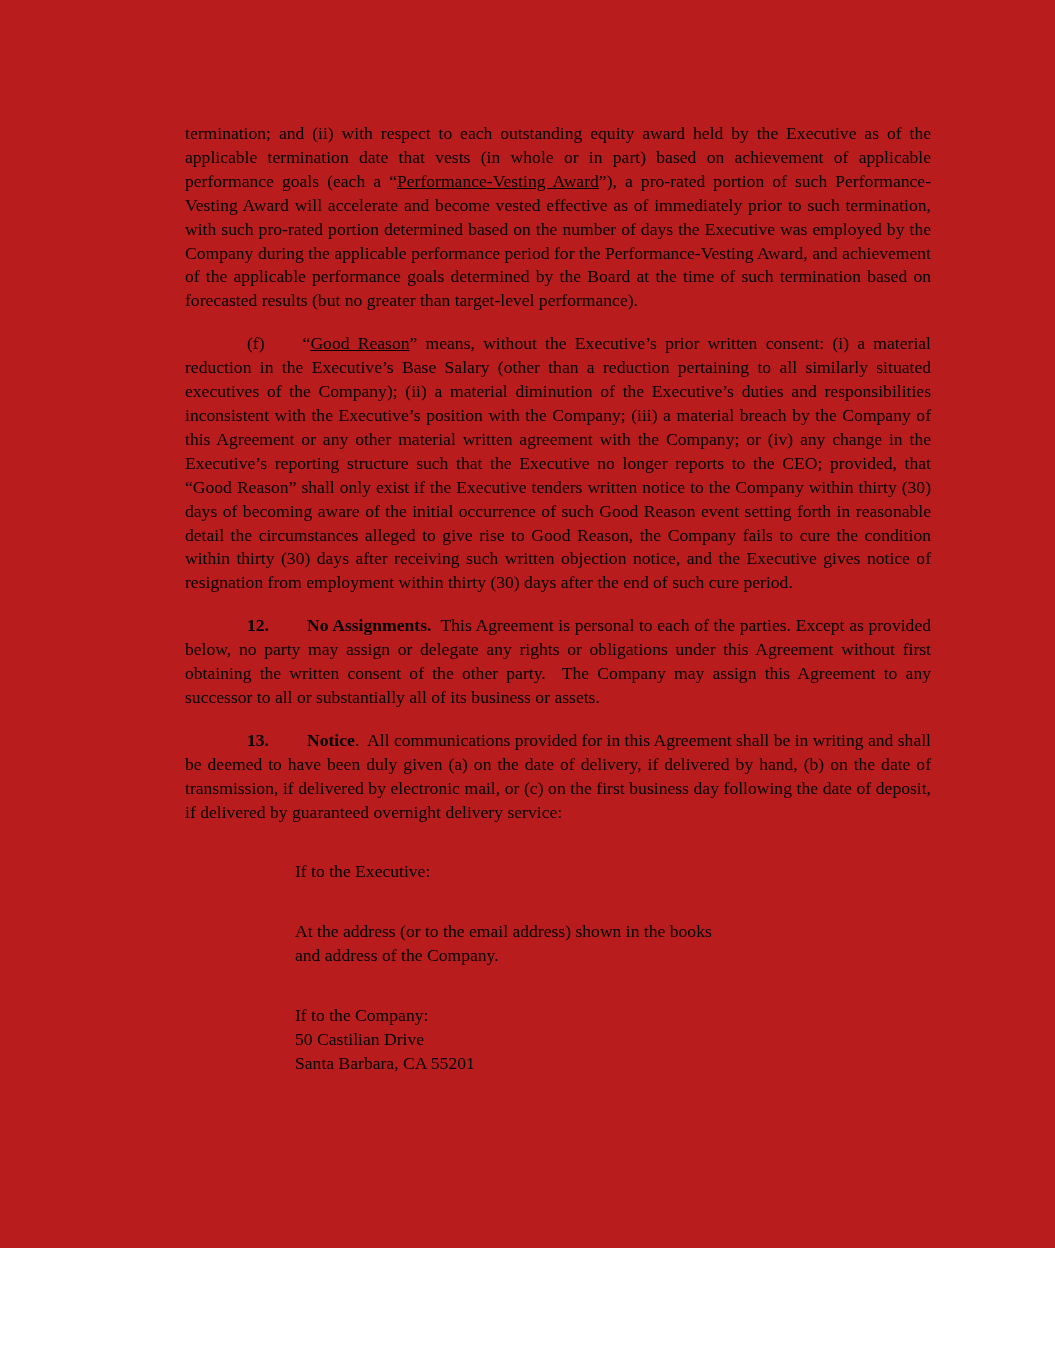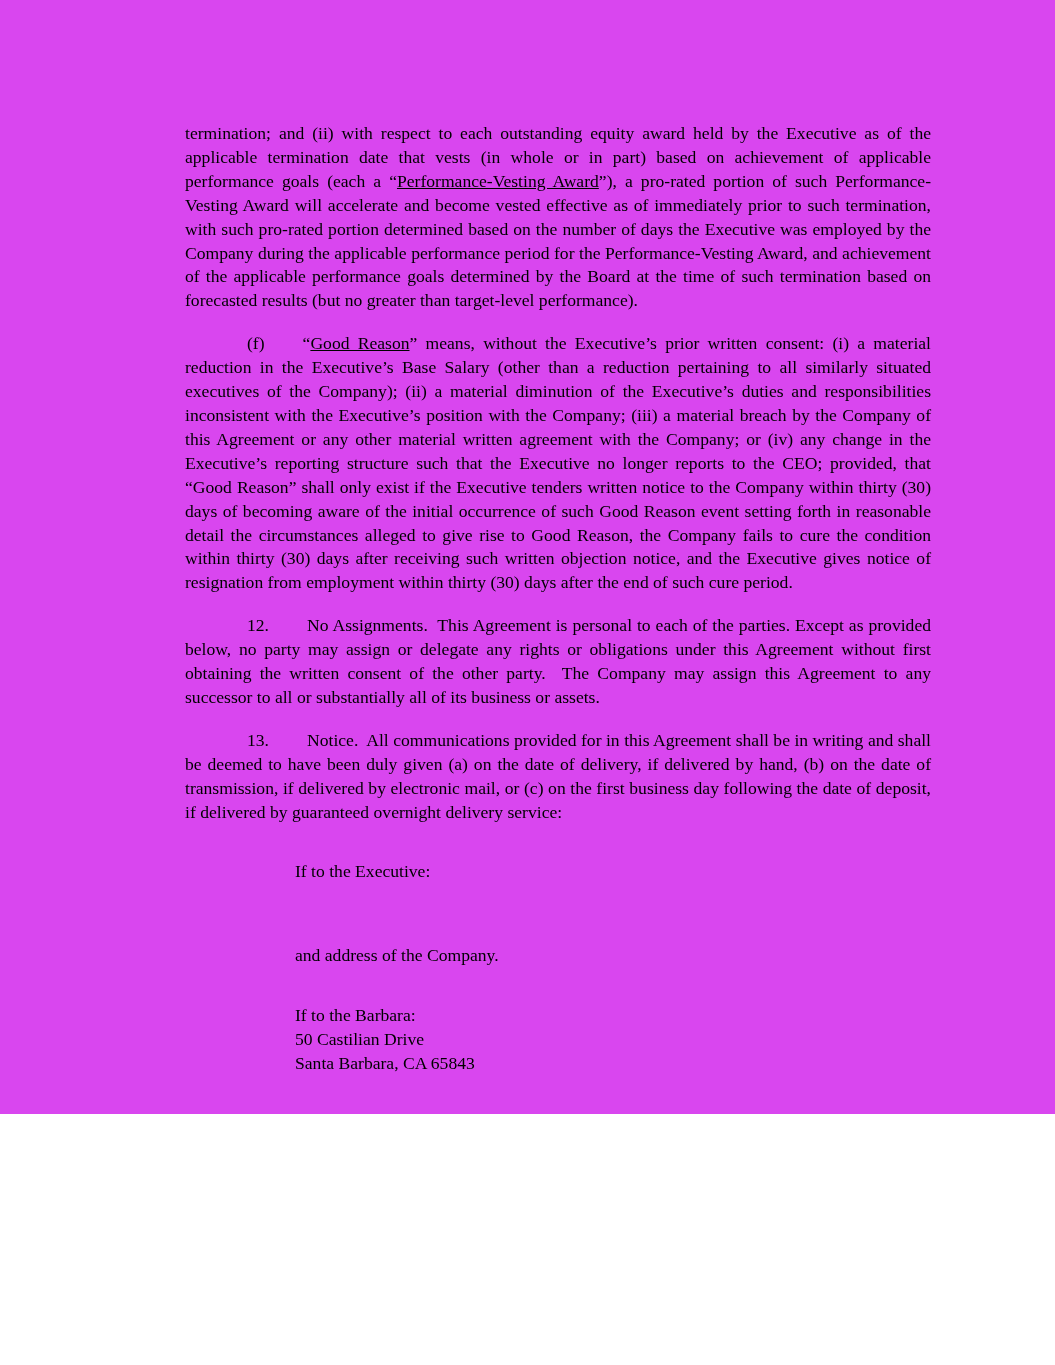--- a/index.html
+++ b/index.html
@@ -3,23 +3,23 @@
 <meta charset="utf-8">
 <style>
   html, body {
     margin: 0;
     padding: 0;
     background: #ffffff;
   }
   .page {
     position: relative;
     width: 1055px;
-    height: 1114px;
+    height: 1248px;
     margin: 0 auto;
-    background: #d946ef;
+    background: #b91c1c;
     color: #000000;
     font-family: "Liberation Serif", "DejaVu Serif", serif;
     overflow: hidden;
   }
   .content {
     position: absolute;
     left: 185px;
     top: 122px;
     width: 746px;
   }
@@ -34,21 +34,21 @@
   }
   .para.indent {
     text-indent: 62px;
   }
   .para.address {
     margin-left: 110px;
     margin-bottom: 24px;
     text-align: left;
     margin-top: 36px;
   }
-  .b { font-weight: normal; }
+  .b { font-weight: bold; }
   .u { text-decoration: underline; }
   .tab {
     display: inline-block;
     width: 38px;
   }
   .footer {
     position: absolute;
     left: 0;
     right: 0;
     top: 1274px;
@@ -60,17 +60,17 @@
 </head>
 <body>
 
 <div class="page">
   <div class="content">
       <p class="para body"><span>termination; and (ii) with respect to each outstanding equity award held by the Executive as of the applicable termination date that vests (in whole or in part) based on achievement of applicable performance goals (each a “</span><span class="u">Performance-Vesting Award</span><span>”), a pro-rated portion of such Performance-Vesting Award will accelerate and become vested effective as of immediately prior to such termination, with such pro-rated portion determined based on the number of days the Executive was employed by the Company during the applicable performance period for the Performance-Vesting Award, and achievement of the applicable performance goals determined by the Board at the time of such termination based on forecasted results (but no greater than target-level performance).</span></p>
       <p class="para indent"><span>(f)</span><span class="tab"></span><span>“</span><span class="u">Good Reason</span><span>” means, without the Executive’s prior written consent: (i) a material reduction in the Executive’s Base Salary (other than a reduction pertaining to all similarly situated executives of the Company); (ii) a material diminution of the Executive’s duties and responsibilities inconsistent with the Executive’s position with the Company; (iii) a material breach by the Company of this Agreement or any other material written agreement with the Company; or (iv) any change in the Executive’s reporting structure such that the Executive no longer reports to the CEO; provided, that “Good Reason” shall only exist if the Executive tenders written notice to the Company within thirty (30) days of becoming aware of the initial occurrence of such Good Reason event setting forth in reasonable detail the circumstances alleged to give rise to Good Reason, the Company fails to cure the condition within thirty (30) days after receiving such written objection notice, and the Executive gives notice of resignation from employment within thirty (30) days after the end of such cure period.</span></p>
       <p class="para indent"><span class="b">12.</span><span class="tab"></span><span class="b">No Assignments.</span><span>&nbsp; This Agreement is personal to each of the parties. Except as provided below, no party may assign or delegate any rights or obligations under this Agreement without first obtaining the written consent of the other party.&nbsp; The Company may assign this Agreement to any successor to all or substantially all of its business or assets.</span></p>
       <p class="para indent"><span class="b">13.</span><span class="tab"></span><span class="b">Notice</span><span>.&nbsp; All communications provided for in this Agreement shall be in writing and shall be deemed to have been duly given (a) on the date of delivery, if delivered by hand, (b) on the date of transmission, if delivered by electronic mail, or (c) on the first business day following the date of deposit, if delivered by guaranteed overnight delivery service:</span></p>
       <p class="para address"><span>If to the Executive:</span></p>
-      <p class="para address"><br><span>and address of the Company.</span></p>
-      <p class="para address"><span>If to the Barbara:</span><br><span>50 Castilian Drive</span><br><span>Santa Barbara, CA 65843</span></p>
+      <p class="para address"><span>At the address (or to the email address) shown in the books</span><br><span>and address of the Company.</span></p>
+      <p class="para address"><span>If to the Company:</span><br><span>50 Castilian Drive</span><br><span>Santa Barbara, CA 55201</span></p>
     </div>
   <div class="footer">8</div>
 </div>
 
 </body></html>

